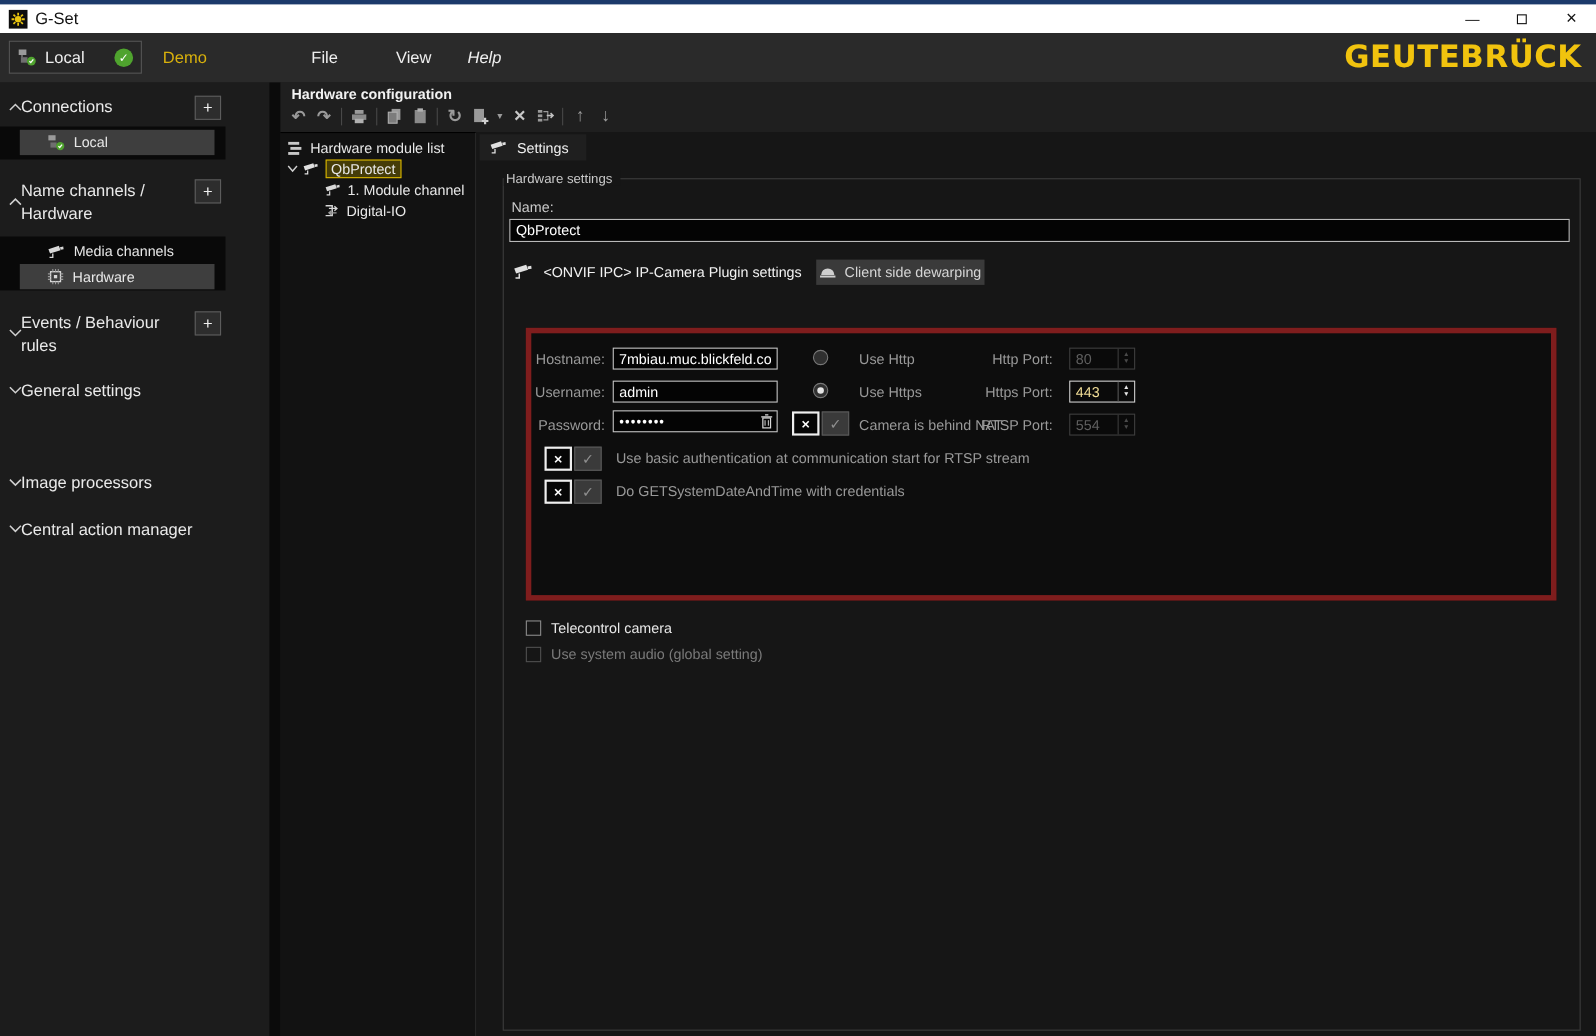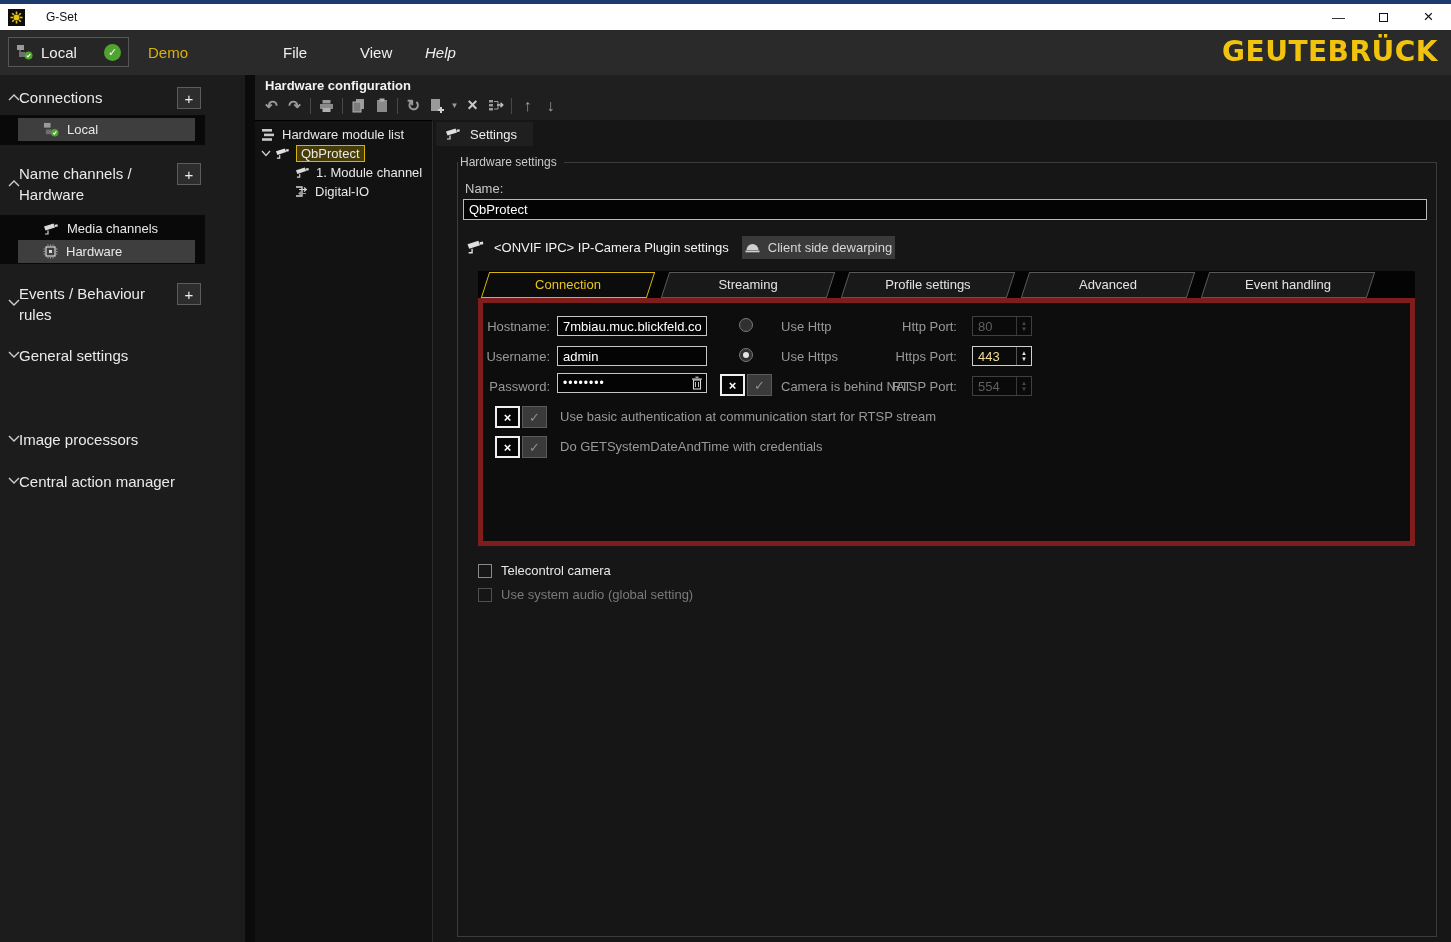--- a/index.html
+++ b/index.html
@@ -3,21 +3,21 @@
 <meta charset="utf-8">
 <style>
   * { margin:0; padding:0; box-sizing:border-box; }
   html,body { width:1451px; height:942px; }
   body { position:relative; background:#161616; font-family:"Liberation Sans", sans-serif; font-size:13px; color:#e8e8e8; overflow:hidden; }
   svg { display:block; }
 
   
   #titlebar { position:absolute; left:0; top:0; width:100%; height:30px; background:#ffffff; border-top:4px solid #1c3a6b; display:flex; align-items:center; }
   .app-icon { width:17px; height:17px; margin-left:8px; background:#0d0d0d; display:flex; align-items:center; justify-content:center; }
-  .app-title { margin-left:21px; color:#111; font-size:12px; }
+  .app-title { margin-left:7px; color:#111; font-size:15px; }
   .win-controls { position:absolute; right:0; top:0; height:26px; display:flex; }
   .win-btn { width:45px; height:26px; display:flex; align-items:center; justify-content:center; color:#111; font-size:13px; }
   .max-box { width:9px; height:9px; border:1px solid #111; }
 
   
   #menubar { position:absolute; left:0; top:30px; width:100%; height:45px; background:#2a2a2a; }
   .local-btn { position:absolute; left:8px; top:7px; width:121px; height:30px; border:1px solid #565656; display:flex; align-items:center; gap:8px; padding:0 7px; background:#262626; }
   .local-label { flex:1; font-size:15px; color:#efefef; }
   .status-circle { width:17px; height:17px; border-radius:50%; background:#4fa32e; color:#fff; font-size:11px; display:flex; align-items:center; justify-content:center; }
   .demo-label { position:absolute; left:148px; top:0; height:45px; line-height:45px; color:#d9b10c; font-size:15px; }
@@ -368,42 +368,20 @@
           <span class="plugin-title">&lt;ONVIF IPC&gt; IP-Camera Plugin settings</span>
           <span class="dewarp-btn">
             <svg width="15" height="11" viewBox="0 0 15 11">
               <path d="M1.5 8 A6 6 0 0 1 13.5 8 Z" fill="#cfcfcf"></path>
               <rect x="0.5" y="8.5" width="14" height="1.8" fill="#cfcfcf"></rect>
             </svg>
             <span>Client side dewarping</span>
           </span>
         </div>
 
-        <div class="tabstrip">
-          <div class="tab active">
-            <div class="tab-bg"></div>
-            <div class="tab-label">Connection</div>
-          </div>
-          <div class="tab">
-            <div class="tab-bg"></div>
-            <div class="tab-label">Streaming</div>
-          </div>
-          <div class="tab">
-            <div class="tab-bg"></div>
-            <div class="tab-label">Profile settings</div>
-          </div>
-          <div class="tab">
-            <div class="tab-bg"></div>
-            <div class="tab-label">Advanced</div>
-          </div>
-          <div class="tab">
-            <div class="tab-bg"></div>
-            <div class="tab-label">Event handling</div>
-          </div>
-        </div>
 
         <div class="form">
           <span class="flabel" style="top:16px;">Hostname:</span>
           <input class="finput" style="top: 13px;" type="text" value="7mbiau.muc.blickfeld.com">
           <span class="flabel" style="top:46px;">Username:</span>
           <input class="finput" style="top: 43px;" type="text" value="admin">
           <span class="flabel" style="top:76px;">Password:</span>
           <span class="pw-wrap">
             <input type="text" value="••••••••" style="">
             <svg class="trash" width="12" height="14" viewBox="0 0 12 14">

